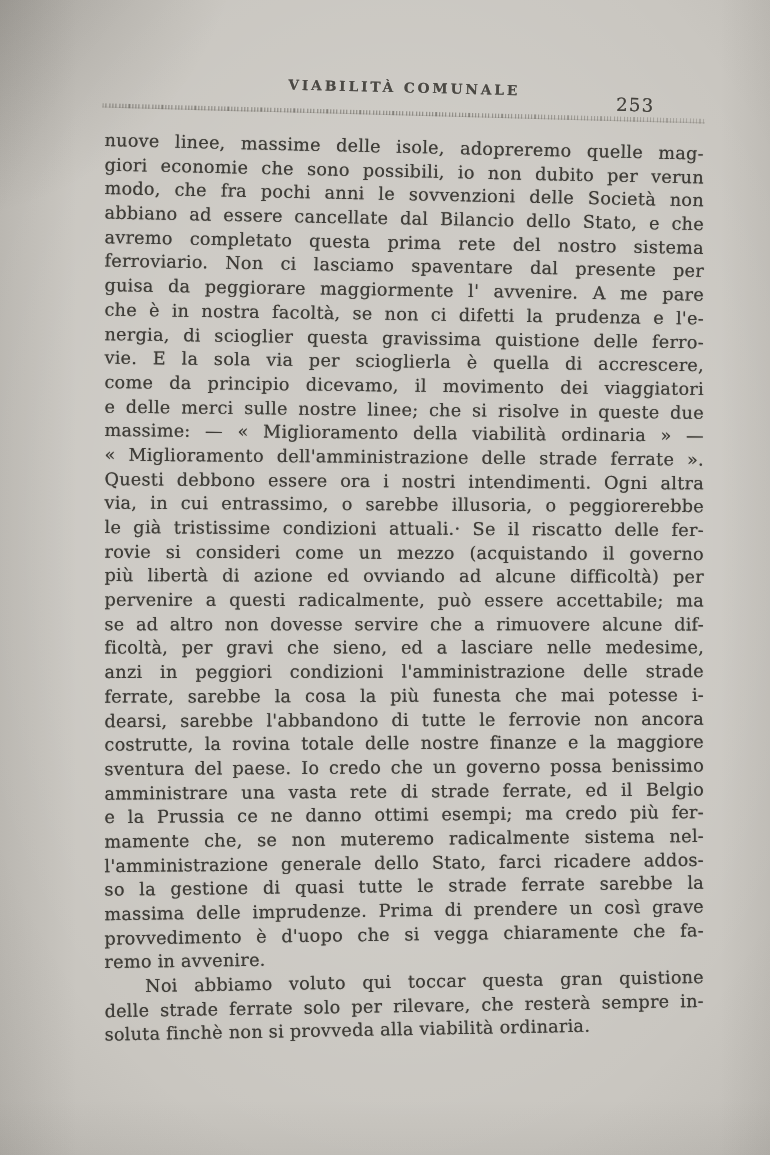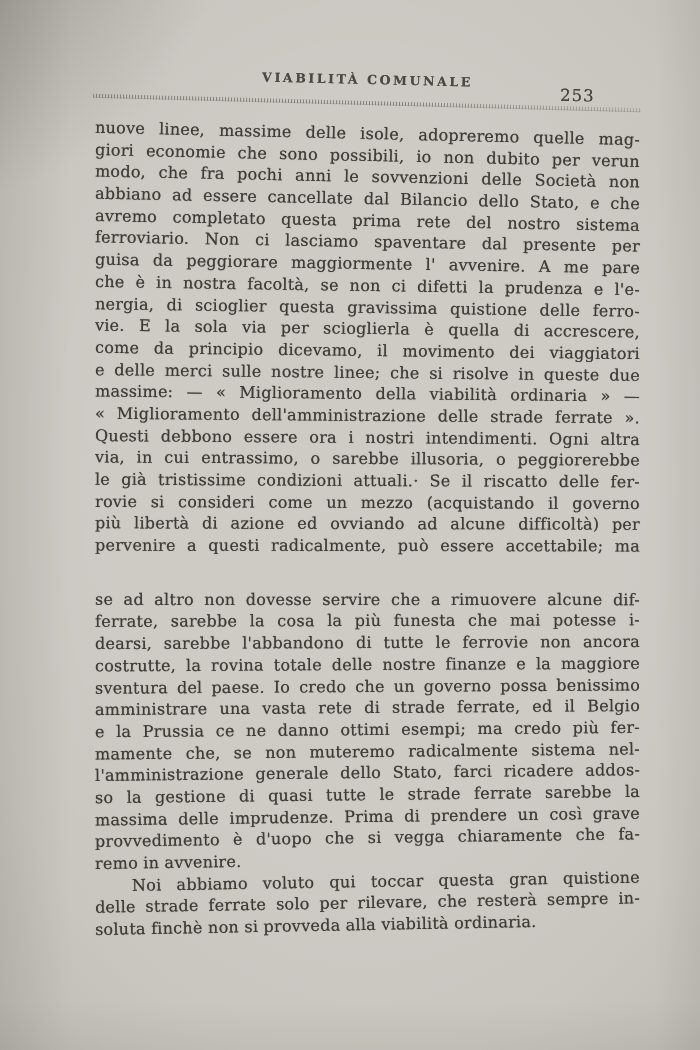--- a/index.html
+++ b/index.html
@@ -96,21 +96,23 @@
         <div class="line just" style="transform: rotate(0.665deg);">come da principio dicevamo, il movimento dei viaggiatori</div>
         <div class="line just" style="transform: rotate(0.602deg);">e delle merci sulle nostre linee; che si risolve in queste due</div>
         <div class="line just" style="transform: rotate(0.538deg);">massime: — « Miglioramento della viabilità ordinaria » —</div>
         <div class="line just" style="transform: rotate(0.475deg);">« Miglioramento dell'amministrazione delle strade ferrate ».</div>
         <div class="line just" style="transform: rotate(0.411deg);">Questi debbono essere ora i nostri intendimenti. Ogni altra</div>
         <div class="line just" style="transform: rotate(0.348deg);">via, in cui entrassimo, o sarebbe illusoria, o peggiorerebbe</div>
         <div class="line just" style="transform: rotate(0.284deg);">le già tristissime condizioni attuali.· Se il riscatto delle fer-</div>
         <div class="line just" style="transform: rotate(0.221deg);">rovie si consideri come un mezzo (acquistando il governo</div>
         <div class="line just" style="transform: rotate(0.157deg);">più libertà di azione ed ovviando ad alcune difficoltà) per</div>
         <div class="line just" style="transform: rotate(0.093deg);">pervenire a questi radicalmente, può essere accettabile; ma</div>
-        <div class="line just" style="transform: rotate(0.03deg); margin-top: 32px;">se ad altro non dovesse servire che a rimuovere alcune dif-</div>
+        <div class="line just" style="transform: rotate(0.03deg);">se ad altro non dovesse servire che a rimuovere alcune dif-</div>
+        <div class="line just" style="transform: rotate(-0.033deg);">ficoltà, per gravi che sieno, ed a lasciare nelle medesime,</div>
+        <div class="line just" style="transform: rotate(-0.097deg);">anzi in peggiori condizioni l'amministrazione delle strade</div>
         <div class="line just" style="transform: rotate(-0.161deg);">ferrate, sarebbe la cosa la più funesta che mai potesse i-</div>
         <div class="line just" style="transform: rotate(-0.224deg);">dearsi, sarebbe l'abbandono di tutte le ferrovie non ancora</div>
         <div class="line just" style="transform: rotate(-0.287deg);">costrutte, la rovina totale delle nostre finanze e la maggiore</div>
         <div class="line just" style="transform: rotate(-0.351deg);">sventura del paese. Io credo che un governo possa benissimo</div>
         <div class="line just" style="transform: rotate(-0.415deg);">amministrare una vasta rete di strade ferrate, ed il Belgio</div>
         <div class="line just" style="transform: rotate(-0.478deg);">e la Prussia ce ne danno ottimi esempi; ma credo più fer-</div>
         <div class="line just" style="transform: rotate(-0.541deg);">mamente che, se non muteremo radicalmente sistema nel-</div>
         <div class="line just" style="transform: rotate(-0.605deg);">l'amministrazione generale dello Stato, farci ricadere addos-</div>
         <div class="line just" style="transform: rotate(-0.669deg);">so la gestione di quasi tutte le strade ferrate sarebbe la</div>
         <div class="line just" style="transform: rotate(-0.732deg);">massima delle imprudenze. Prima di prendere un così grave</div>

